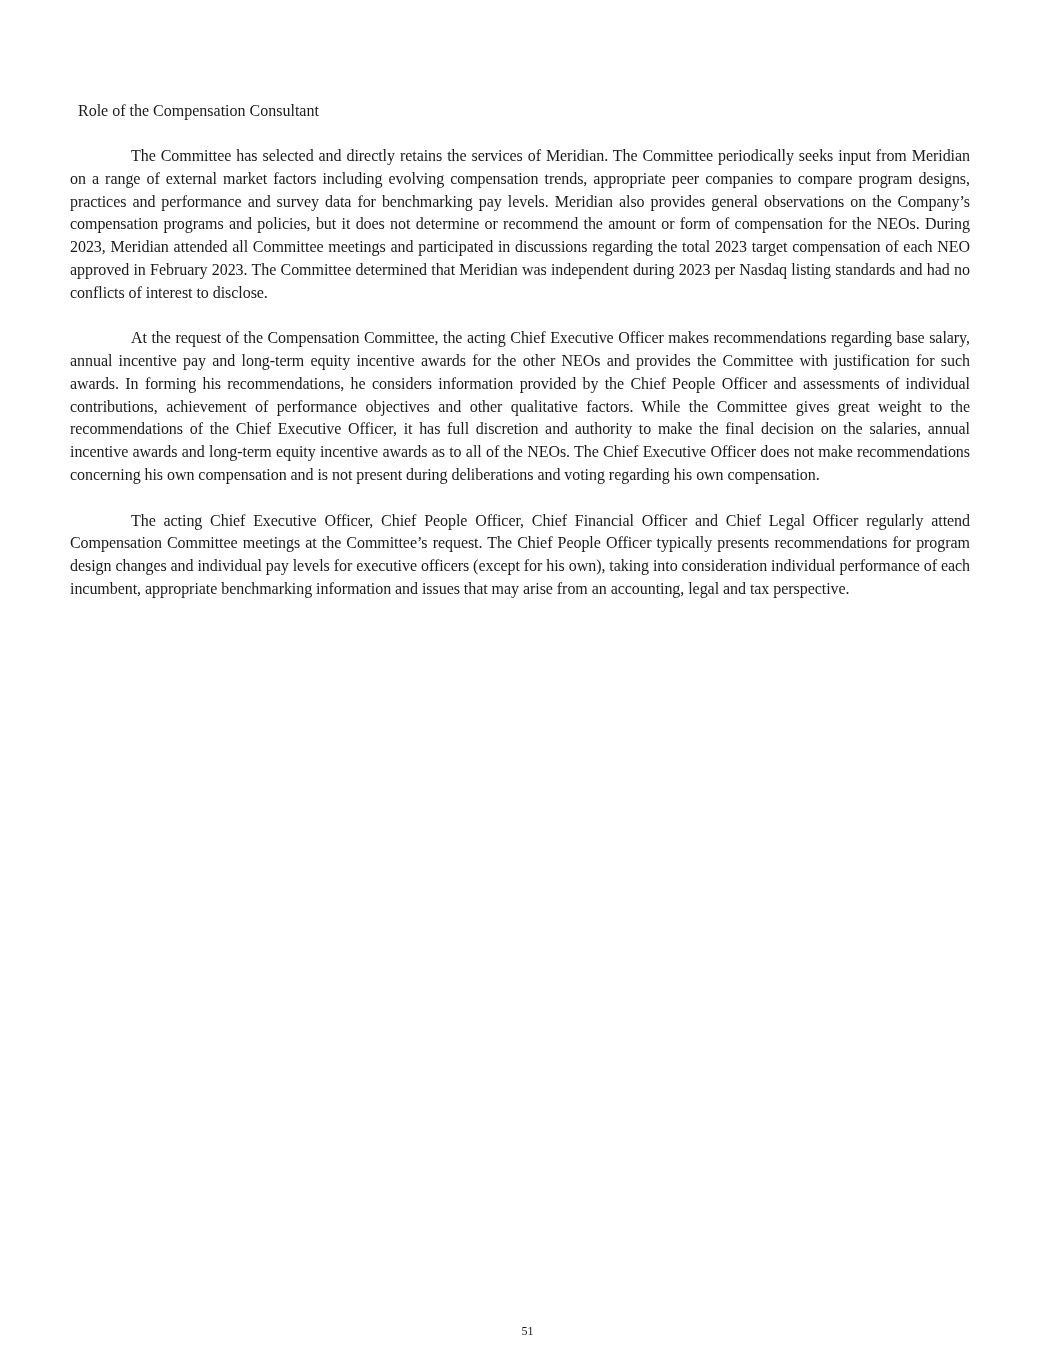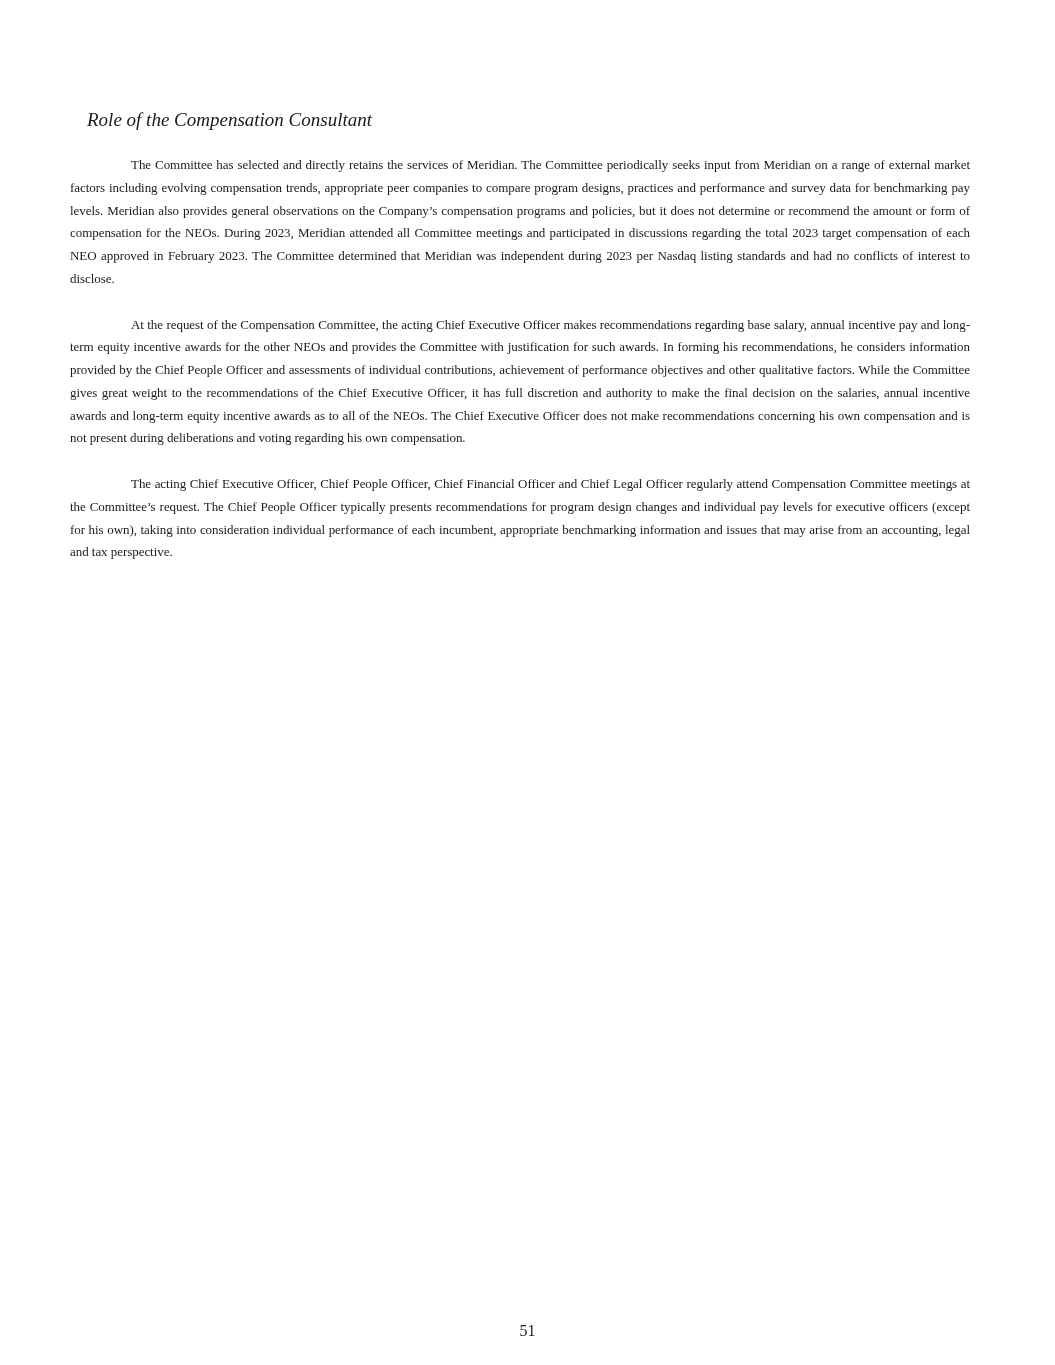--- a/index.html
+++ b/index.html
@@ -15,44 +15,43 @@
       font-family: "Liberation Serif", serif;
       color: #1a1a1a;
     }
     .page {
       position: absolute;
       left: 70px;
       top: 91px;
       width: 900px;
     }
     .heading {
-      font-style: italic;
-      font-size: 19px;
+      font-size: 16px;
       line-height: 24px;
-      margin: 17px;
+      margin: 8px;
     }
     .para {
-      font-size: 13px;
+      font-size: 16px;
       line-height: 22.75px;
       text-align: justify;
       text-indent: 61px;
       margin: 0;
       letter-spacing: -0.05px;
     }
     #h1 { margin-bottom: 22px; }
     #p1 { margin-bottom: 23px; }
     #h2 { margin-bottom: 22px; }
     #p2 { margin-bottom: 23px; }
     .page-number {
       position: absolute;
       left: 0;
       width: 1055px;
       top: 1320px;
       text-align: center;
-      font-size: 16px;
+      font-size: 12px;
       line-height: 22px;
     }
   </style>
 </head>
 <body>
 
 <div class="page">
   <p id="h1" class="heading">Role of the Compensation Consultant</p>
   <p id="p1" class="para">The Committee has selected and directly retains the services of Meridian. The Committee periodically seeks input from Meridian on a range of external market factors including evolving compensation trends, appropriate peer companies to compare program designs, practices and performance and survey data for benchmarking pay levels. Meridian also provides general observations on the Company’s compensation programs and policies, but it does not determine or recommend the amount or form of compensation for the NEOs. During 2023, Meridian attended all Committee meetings and participated in discussions regarding the total 2023 target compensation of each NEO approved in February 2023. The Committee determined that Meridian was independent during 2023 per Nasdaq listing standards and had no conflicts of interest to disclose.</p>
 

